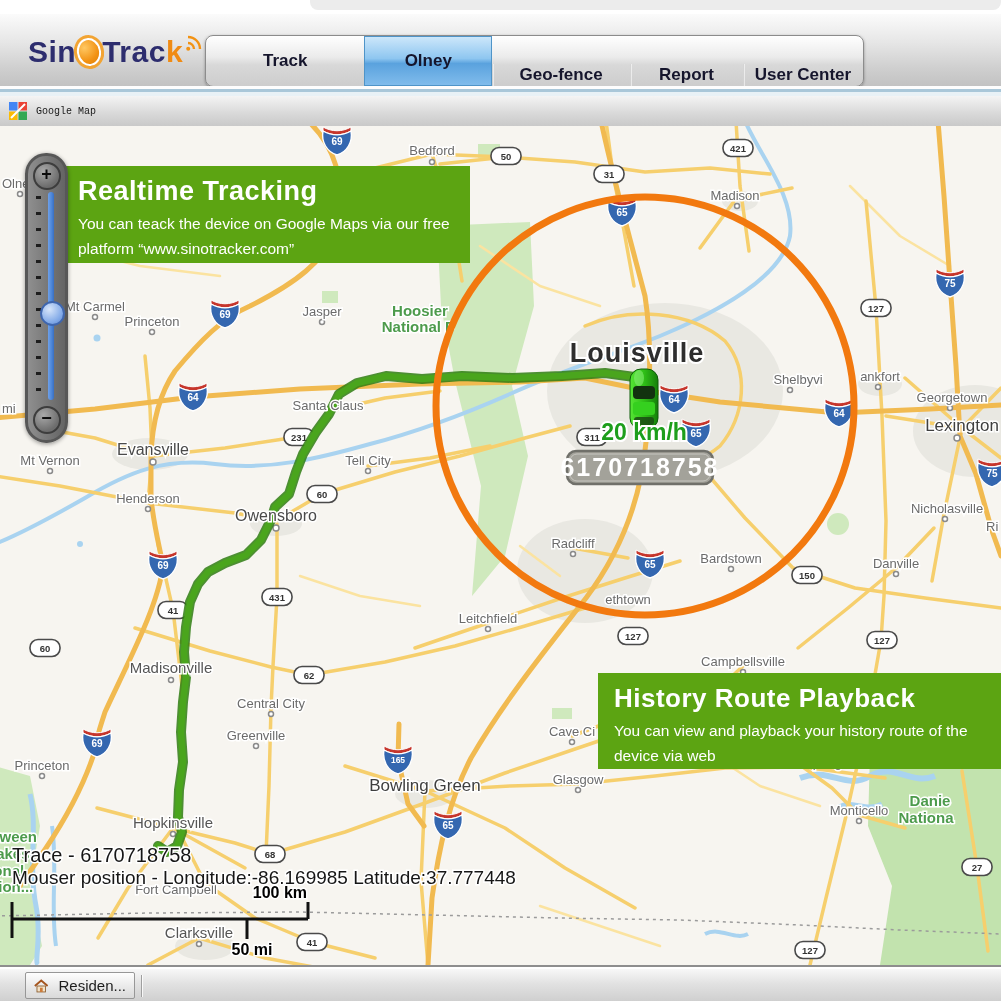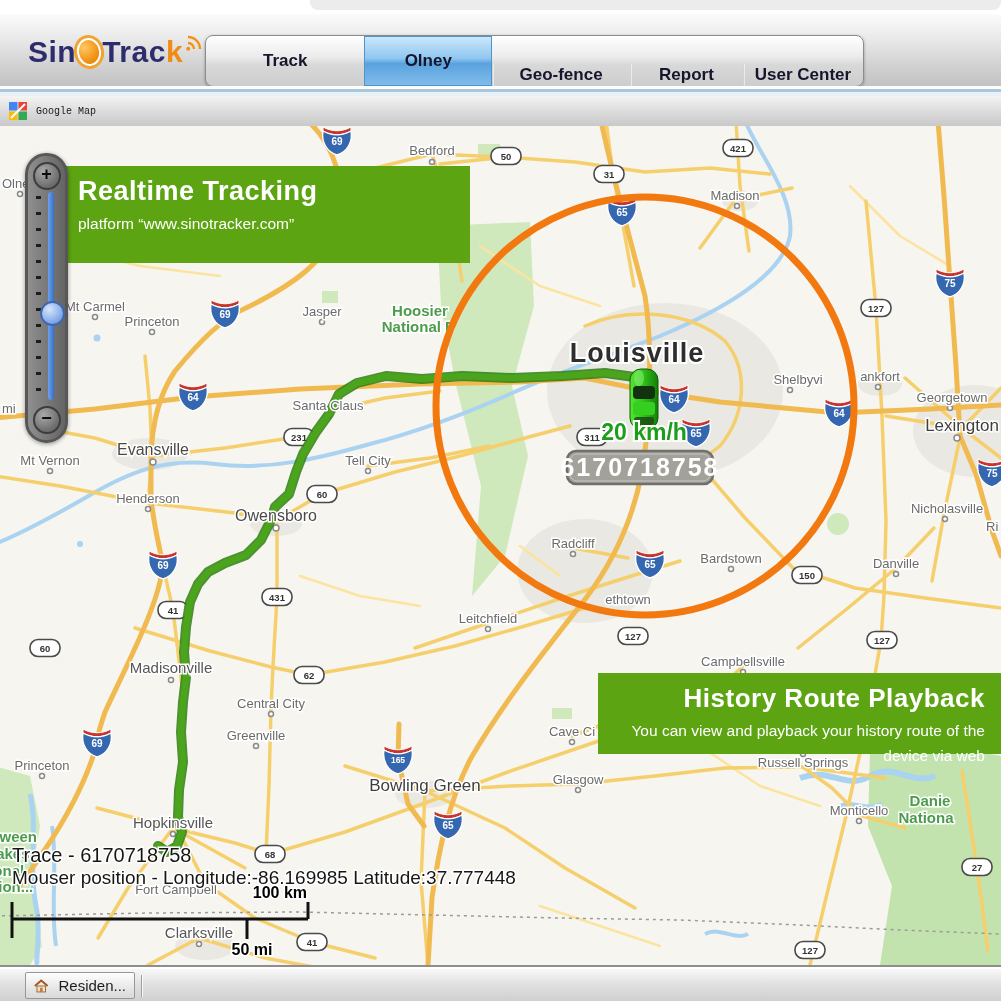--- a/index.html
+++ b/index.html
@@ -55,21 +55,21 @@
   .plate-text{font-size:25px;font-weight:bold;fill:#fff;letter-spacing:2px;text-anchor:middle;}
   .status-line{font-size:20px;fill:#161616;paint-order:stroke;stroke:#fff;stroke-width:3px;}
   .status-line2{font-size:19px;}
   .scale-label{font-size:16px;font-weight:bold;fill:#000;paint-order:stroke;stroke:#fff;stroke-width:3px;}
 
   
   .banner{position:absolute;background:#5ca412;color:#fff;padding:10px 16px 8px 16px;box-sizing:border-box;}
   .banner h2{margin:0 0 6px 0;font-size:27px;font-weight:bold;letter-spacing:.5px;}
   .banner p{margin:3px 0;font-size:15.5px;line-height:1.45;}
   .banner-rt{left:62px;top:166px;width:408px;height:97px;}
-  .banner-hist{left:598px;top:673px;width:403px;height:81px;text-align:right;}
+  .banner-hist{left:598px;top:673px;width:403px;height:96px;}
   .banner-hist h2{font-size:26px;}
 
   .zoom-slider{position:absolute;left:25px;top:153px;width:37px;height:284px;border-radius:21px;
        background:linear-gradient(90deg,#8f8f8f,#757575 60%,#646464);border:3px solid #575757;
        box-shadow:0 1px 4px rgba(0,0,0,.4);}
   .zs-btn{position:absolute;left:50%;transform:translateX(-50%);width:24px;height:24px;border-radius:50%;
        background:radial-gradient(circle at 35% 30%,#a9a9a9,#6d6d6d 70%);border:2px solid #3d3d3d;
        color:#0c0c0c;font-size:18px;font-weight:bold;line-height:21px;text-align:center;cursor:pointer;}
   .zs-plus{top:6px;} .zs-minus{bottom:6px;}
   .zs-track{position:absolute;left:20px;top:36px;bottom:40px;width:6px;border-radius:3px;
@@ -500,20 +500,21 @@
           <path d="M247,793 L247,813"></path>
     </g>
     <text class="scale-label" x="307" y="772" text-anchor="end">100 km</text>
     <text class="scale-label" x="252" y="829" text-anchor="middle">50 mi</text>
   </g>
 </svg>
 </div>
 
 <div class="banner banner-rt">
   <h2>Realtime Tracking</h2>
+  <p>You can teack the device on Google Maps via our free</p>
   <p>platform   “www.sinotracker.com”</p>
 </div>
 <div class="banner banner-hist">
   <h2>History Route Playback</h2>
   <p>You can view and playback your history route of the</p>
   <p>device via web</p>
 </div>
 
 <div class="zoom-slider">
   <div class="zs-btn zs-plus">+</div>

